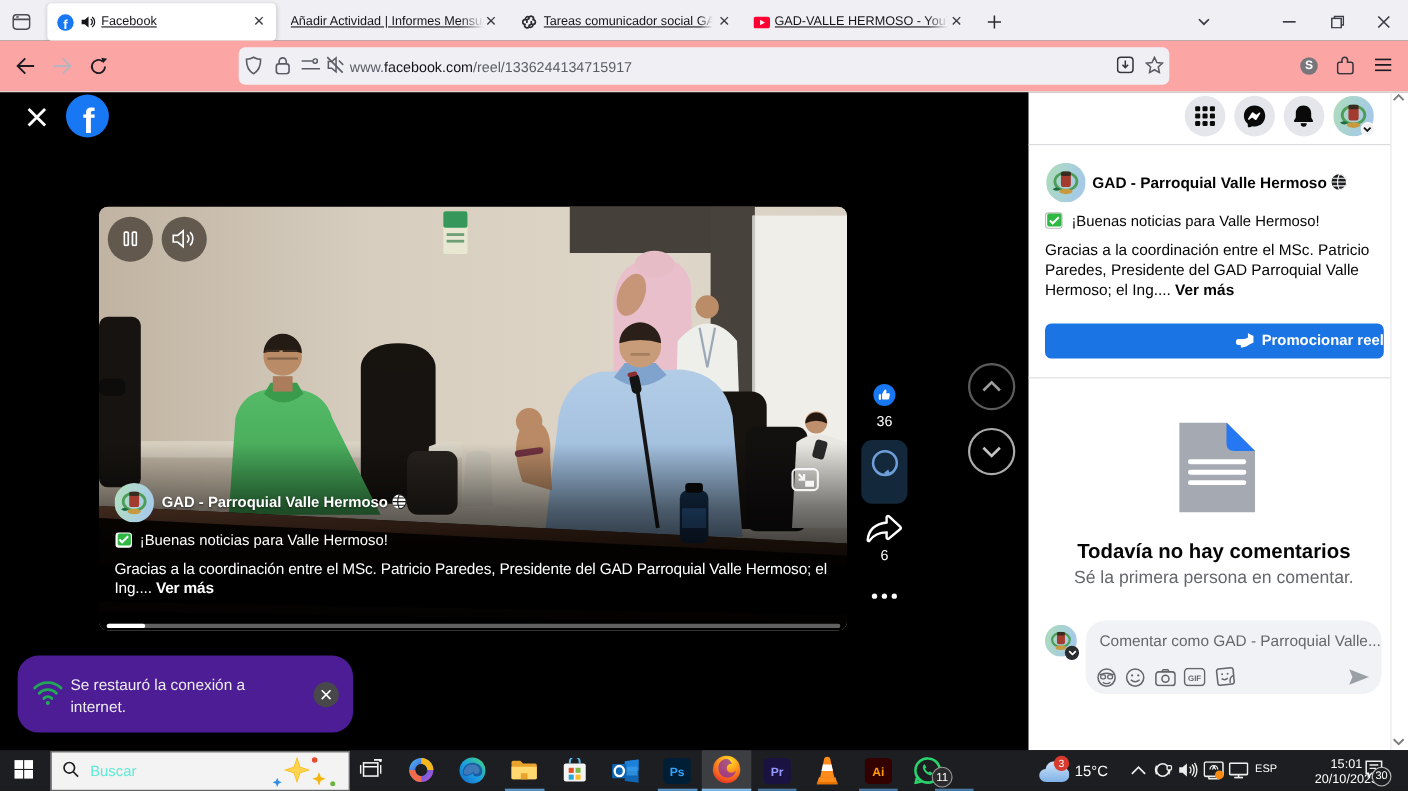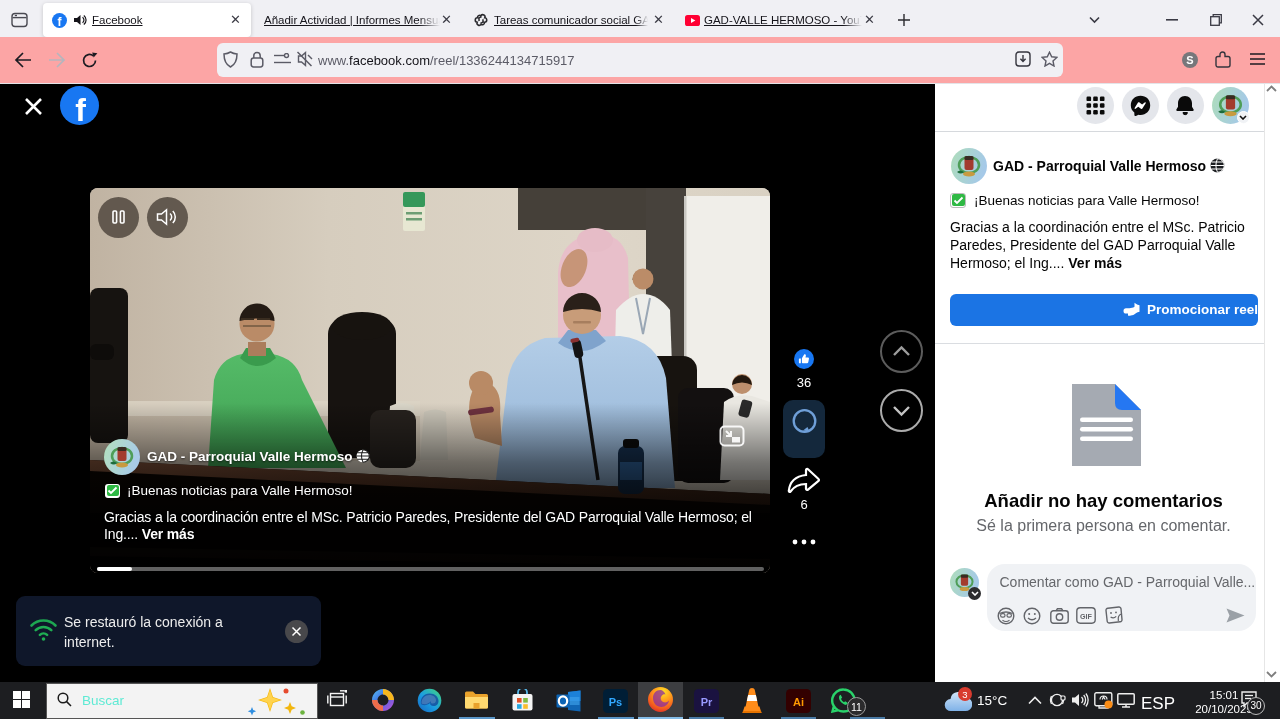--- a/index.html
+++ b/index.html
@@ -410,21 +410,21 @@
     <svg class="abs" style="left:136.5px;top:299.5px" width="69" height="82" viewBox="0 0 69 82">
       <path d="M0 0 H43 L69 26 V82 H0 Z" fill="#a5aab2"></path>
       <path d="M43 0 L69 26 L50 26 Q43 26 43 19 Z" fill="#2577f2"></path>
       <path d="M43 0 L43 19 Q43 26 50 26 L69 26" fill="none"></path>
       <g fill="#fff">
           <rect x="8" y="33.5" width="53" height="4.5" rx="2.2"></rect>
           <rect x="8" y="43" width="53" height="4.5" rx="2.2"></rect>
           <rect x="8" y="52.5" width="53" height="4.5" rx="2.2"></rect>
         </g>
     </svg>
-    <div class="abs" style="left:0;top:406px;width:337px;text-align:center;color:#050505;font-weight:bold;font-size:18.5px">Añadir no hay comentarios</div>
+    <div class="abs" style="left:0;top:406px;width:337px;text-align:center;color:#050505;font-weight:bold;font-size:18.5px">Todavía no hay comentarios</div>
     <div class="abs" style="left:0;top:432.5px;width:337px;text-align:center;color:#65676b;font-size:16px">Sé la primera persona en comentar.</div>
     
     <div class="abs" style="left:15px;top:484px;width:29px;height:29px;border-radius:50%;overflow:hidden">
       <svg width="29" height="29" viewBox="0 0 36 36">
           <rect width="36" height="36" fill="url(#avg2)"></rect>
           <ellipse cx="18" cy="17" rx="10" ry="8" fill="none" stroke="#4e9e58" stroke-width="2.5"></ellipse>
           <rect x="13.5" y="9" width="9" height="13" rx="2" fill="#a33b2e"></rect>
           <rect x="13.5" y="8" width="9" height="4" rx="1.5" fill="#3a2a22"></rect>
           <ellipse cx="18" cy="26" rx="6" ry="2.5" fill="#c89a3f"></ellipse>
         </svg>
@@ -471,21 +471,21 @@
       </svg>
     
     <div class="abs" style="left:329px;top:0;width:1px;height:598px;background:#e6e6e6"></div>
     <svg class="abs" style="left:331px;top:1px" width="11" height="7" viewBox="0 0 11 7">
         <path d="M1 6 L5.5 1.5 L10 6" fill="none" stroke="#7e7e7e" stroke-width="1.8"></path>
       </svg>
     <svg class="abs" style="left:331px;top:587px" width="11" height="7" viewBox="0 0 11 7">
         <path d="M1 1 L5.5 5.5 L10 1" fill="none" stroke="#7e7e7e" stroke-width="1.8"></path>
       </svg>
   </div>
-  <div class="abs" id="toast" style="left:15.5px;top:596px;width:305px;height:70px;background:#0f172a;border-radius:9px">
+  <div class="abs" id="toast" style="left:15.5px;top:596px;width:305px;height:70px;background:#4c1d95;border-radius:19px">
     <svg class="abs" style="left:13px;top:20px" width="29" height="26" viewBox="0 0 29 26">
         <g fill="none" stroke="#1fae53" stroke-width="2.6" stroke-linecap="round">
           <path d="M2.5 9.5 a17 17 0 0 1 24 0" opacity="0.95"></path>
           <path d="M6.7 14.2 a11 11 0 0 1 15.6 0"></path>
           <path d="M10.9 18.9 a5.2 5.2 0 0 1 7.2 0"></path>
         </g>
         <circle cx="14.5" cy="23" r="1.8" fill="#1fae53"></circle>
       </svg>
     <div class="abs" style="left:48.5px;top:17px;color:#ededed;font-size:14px;line-height:19.5px">Se restauró la conexión a<br>internet.</div>
     <div class="abs circ" style="left:269.7px;top:24px;width:23px;height:23px;background:#48484b">
@@ -666,21 +666,21 @@
         <rect x="0.8" y="0.8" width="17" height="13" rx="1.5" fill="none" stroke="#eee" stroke-width="1.4"></rect>
         <path d="M5 14 L5 16 L14 16 L14 14" fill="none" stroke="#eee" stroke-width="1.3"></path>
         <path d="M6 7.5 a3.5 3.5 0 0 1 7 0 M8.2 7.5 L9.5 5 L11.2 7.5" fill="none" stroke="#eee" stroke-width="1.2"></path>
         <circle cx="14.5" cy="12.5" r="4" fill="#fa8c16"></circle>
       </svg>
     <svg class="abs" style="left:1117px;top:11px" width="18" height="15" viewBox="0 0 18 15">
         <rect x="0.8" y="0.8" width="16.4" height="10.4" rx="1" fill="none" stroke="#eee" stroke-width="1.5"></rect>
         <line x1="5" y1="14" x2="13" y2="14" stroke="#eee" stroke-width="1.5"></line>
         <line x1="9" y1="11.2" x2="9" y2="14" stroke="#eee" stroke-width="1.5"></line>
       </svg>
-    <div class="abs" style="left:1141px;top:12px;color:#fff;font-size:17px">ESP</div>
+    <div class="abs" style="left:1141px;top:12px;color:#fff;font-size:10px">ESP</div>
     <div class="abs" style="left:1188px;top:6px;width:72px;text-align:center;color:#fff;font-size:11.5px;line-height:14px">15:01<br>20/10/2025</div>
     <svg class="abs" style="left:1240px;top:9px" width="18" height="17" viewBox="0 0 18 17">
         <path d="M2 1 H16 V12 H7 L4 15 V12 H2 Z" fill="#1d1e21" stroke="#eee" stroke-width="1.4"></path>
         <line x1="5" y1="4.5" x2="13" y2="4.5" stroke="#eee" stroke-width="1.3"></line>
         <line x1="5" y1="7.5" x2="11" y2="7.5" stroke="#eee" stroke-width="1.3"></line>
       </svg>
     <div class="abs" style="left:1247px;top:14.5px;width:18px;height:18px;border-radius:50%;background:#1d1e21;border:1.5px solid #bbb;color:#fff;font-size:10px;display:flex;align-items:center;justify-content:center">30</div>
   </div>
 </div>
 

